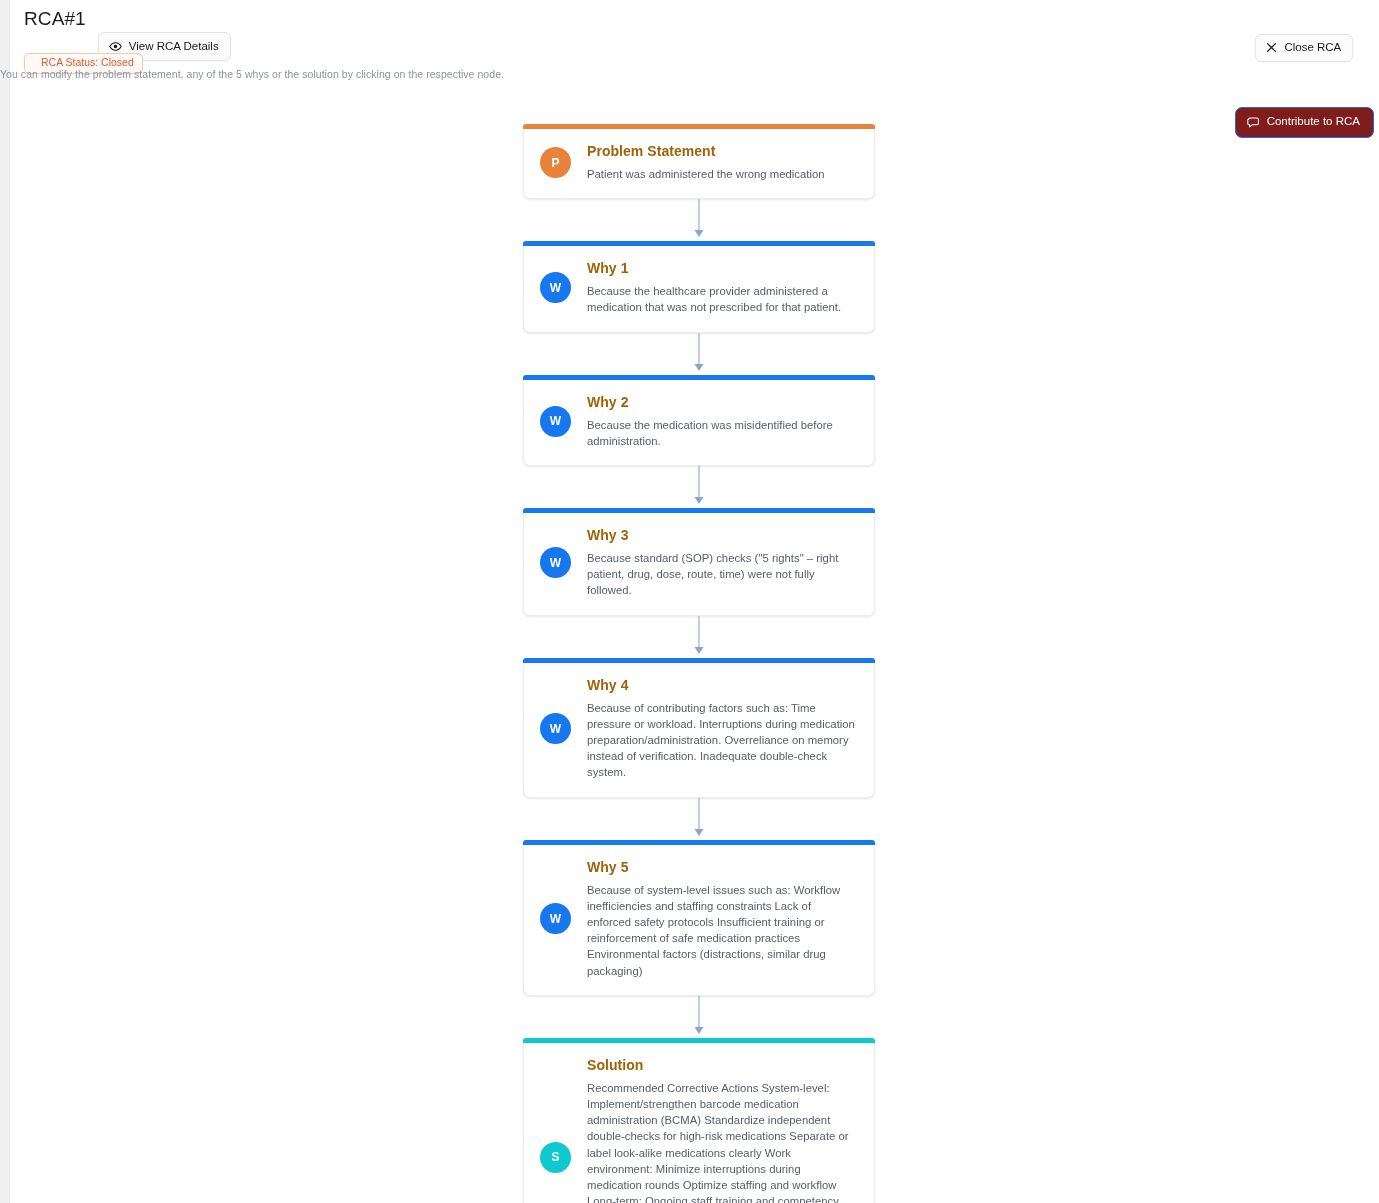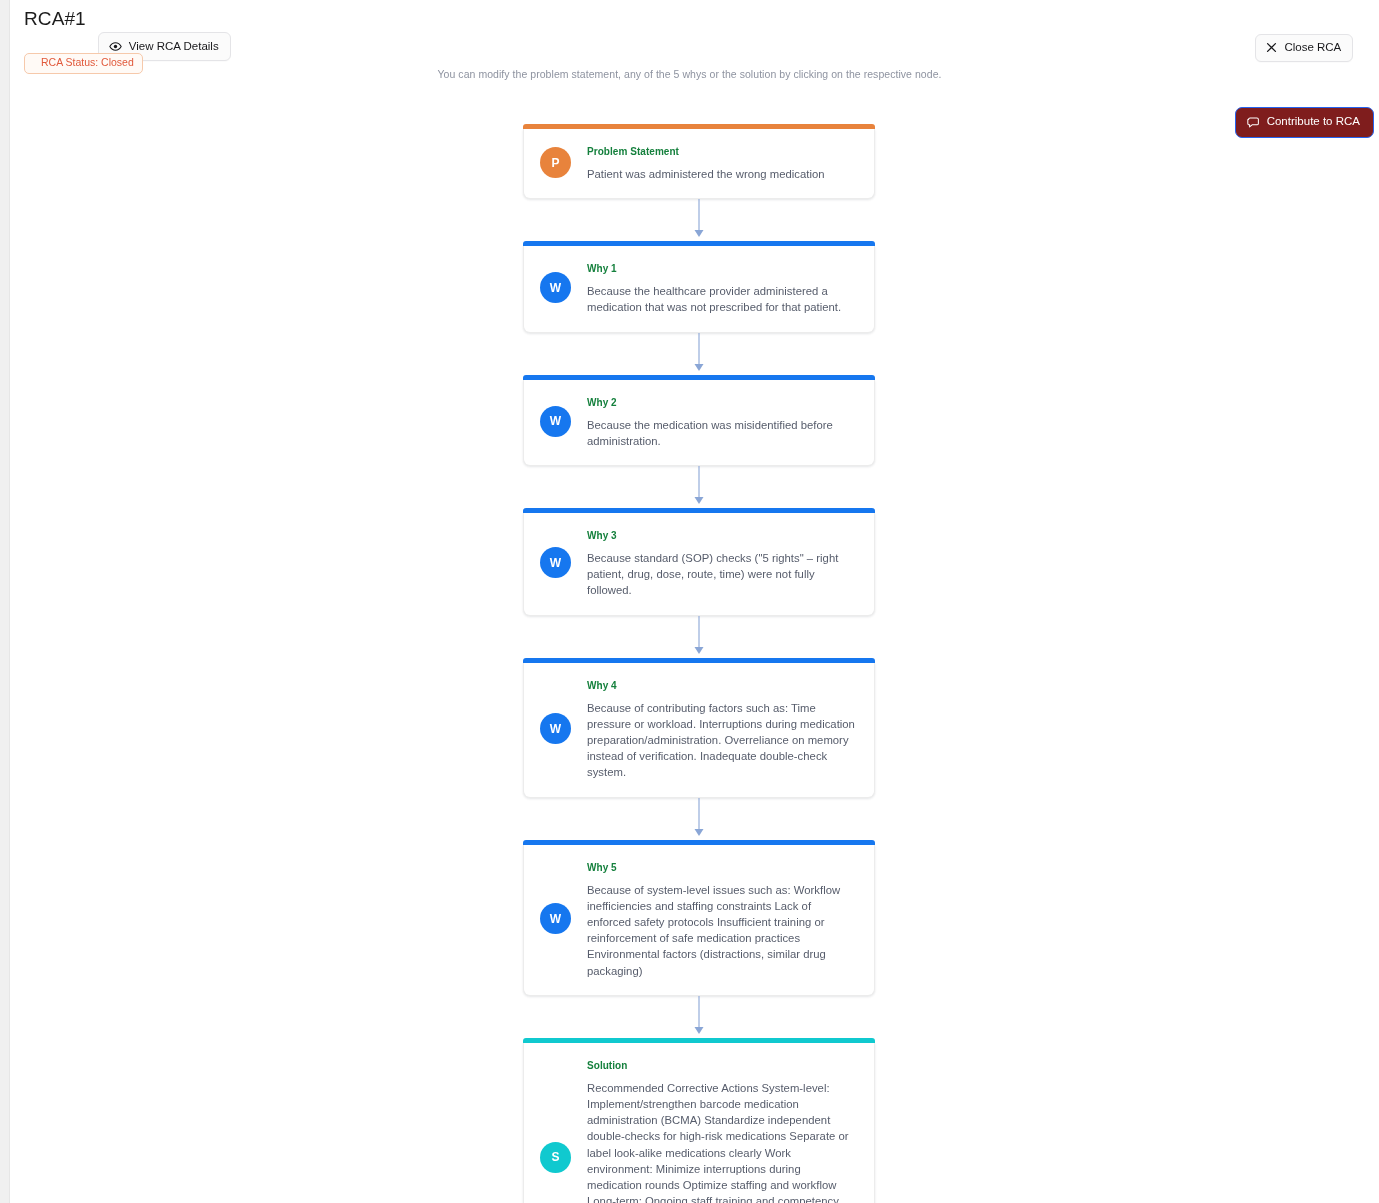--- a/index.html
+++ b/index.html
@@ -105,21 +105,20 @@
     border-radius: 5px;
     padding: 3px 8px 4px 16px;
     line-height: 1.1;
   }
 
   
   .hint {
     position: absolute;
     left: 0; top: 68px;
     width: 1379px;
-    text-align: center;
     font-size: 10.5px;
     color: #8e93a0;
     letter-spacing: 0.05px;
   }
 
   
   .flow {
     position: absolute;
     left: 523px;
     top: 124px;
@@ -158,23 +157,23 @@
     font-weight: 600;
     display: flex;
     align-items: center;
     justify-content: center;
     margin-right: 16px;
   }
 
   .node-body { flex: 1 1 auto; min-width: 0; }
 
   .node-title {
-    font-size: 10px;
+    font-size: 14px;
     font-weight: 700;
-    color: #15803d;
+    color: #a16207;
     line-height: 17px;
     margin-bottom: 6px;
     letter-spacing: 0.05px;
   }
 
   .node-desc {
     font-size: 11.3px;
     color: #565c6b;
     line-height: 16.2px;
     letter-spacing: 0.02px;

